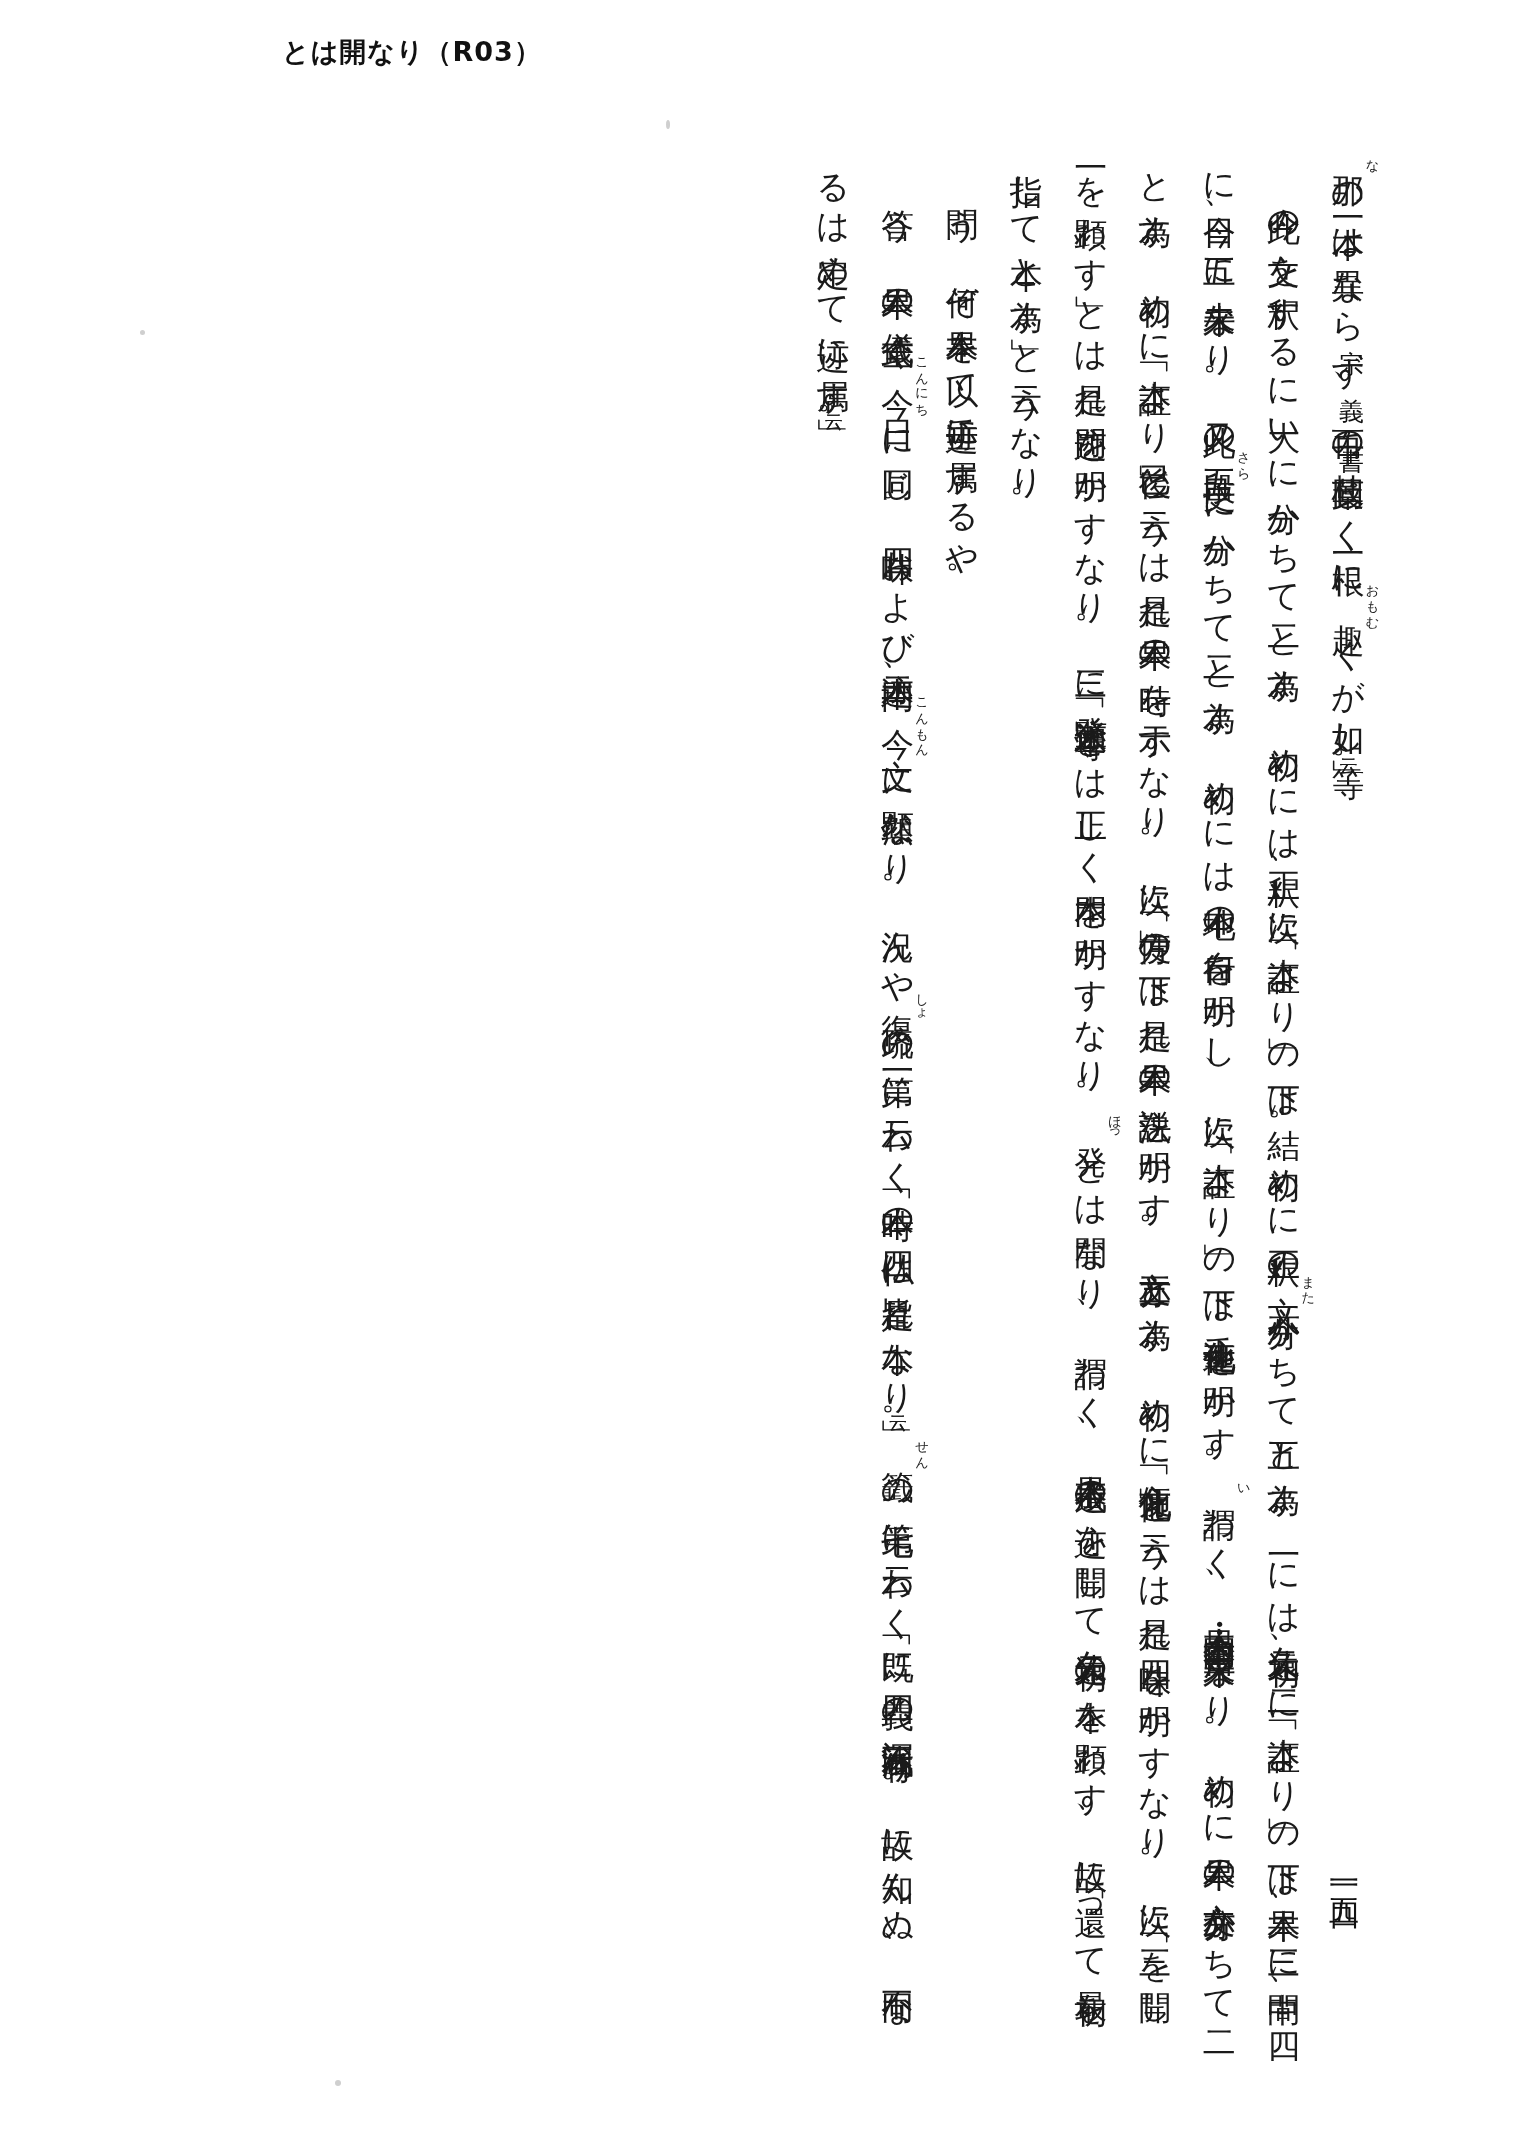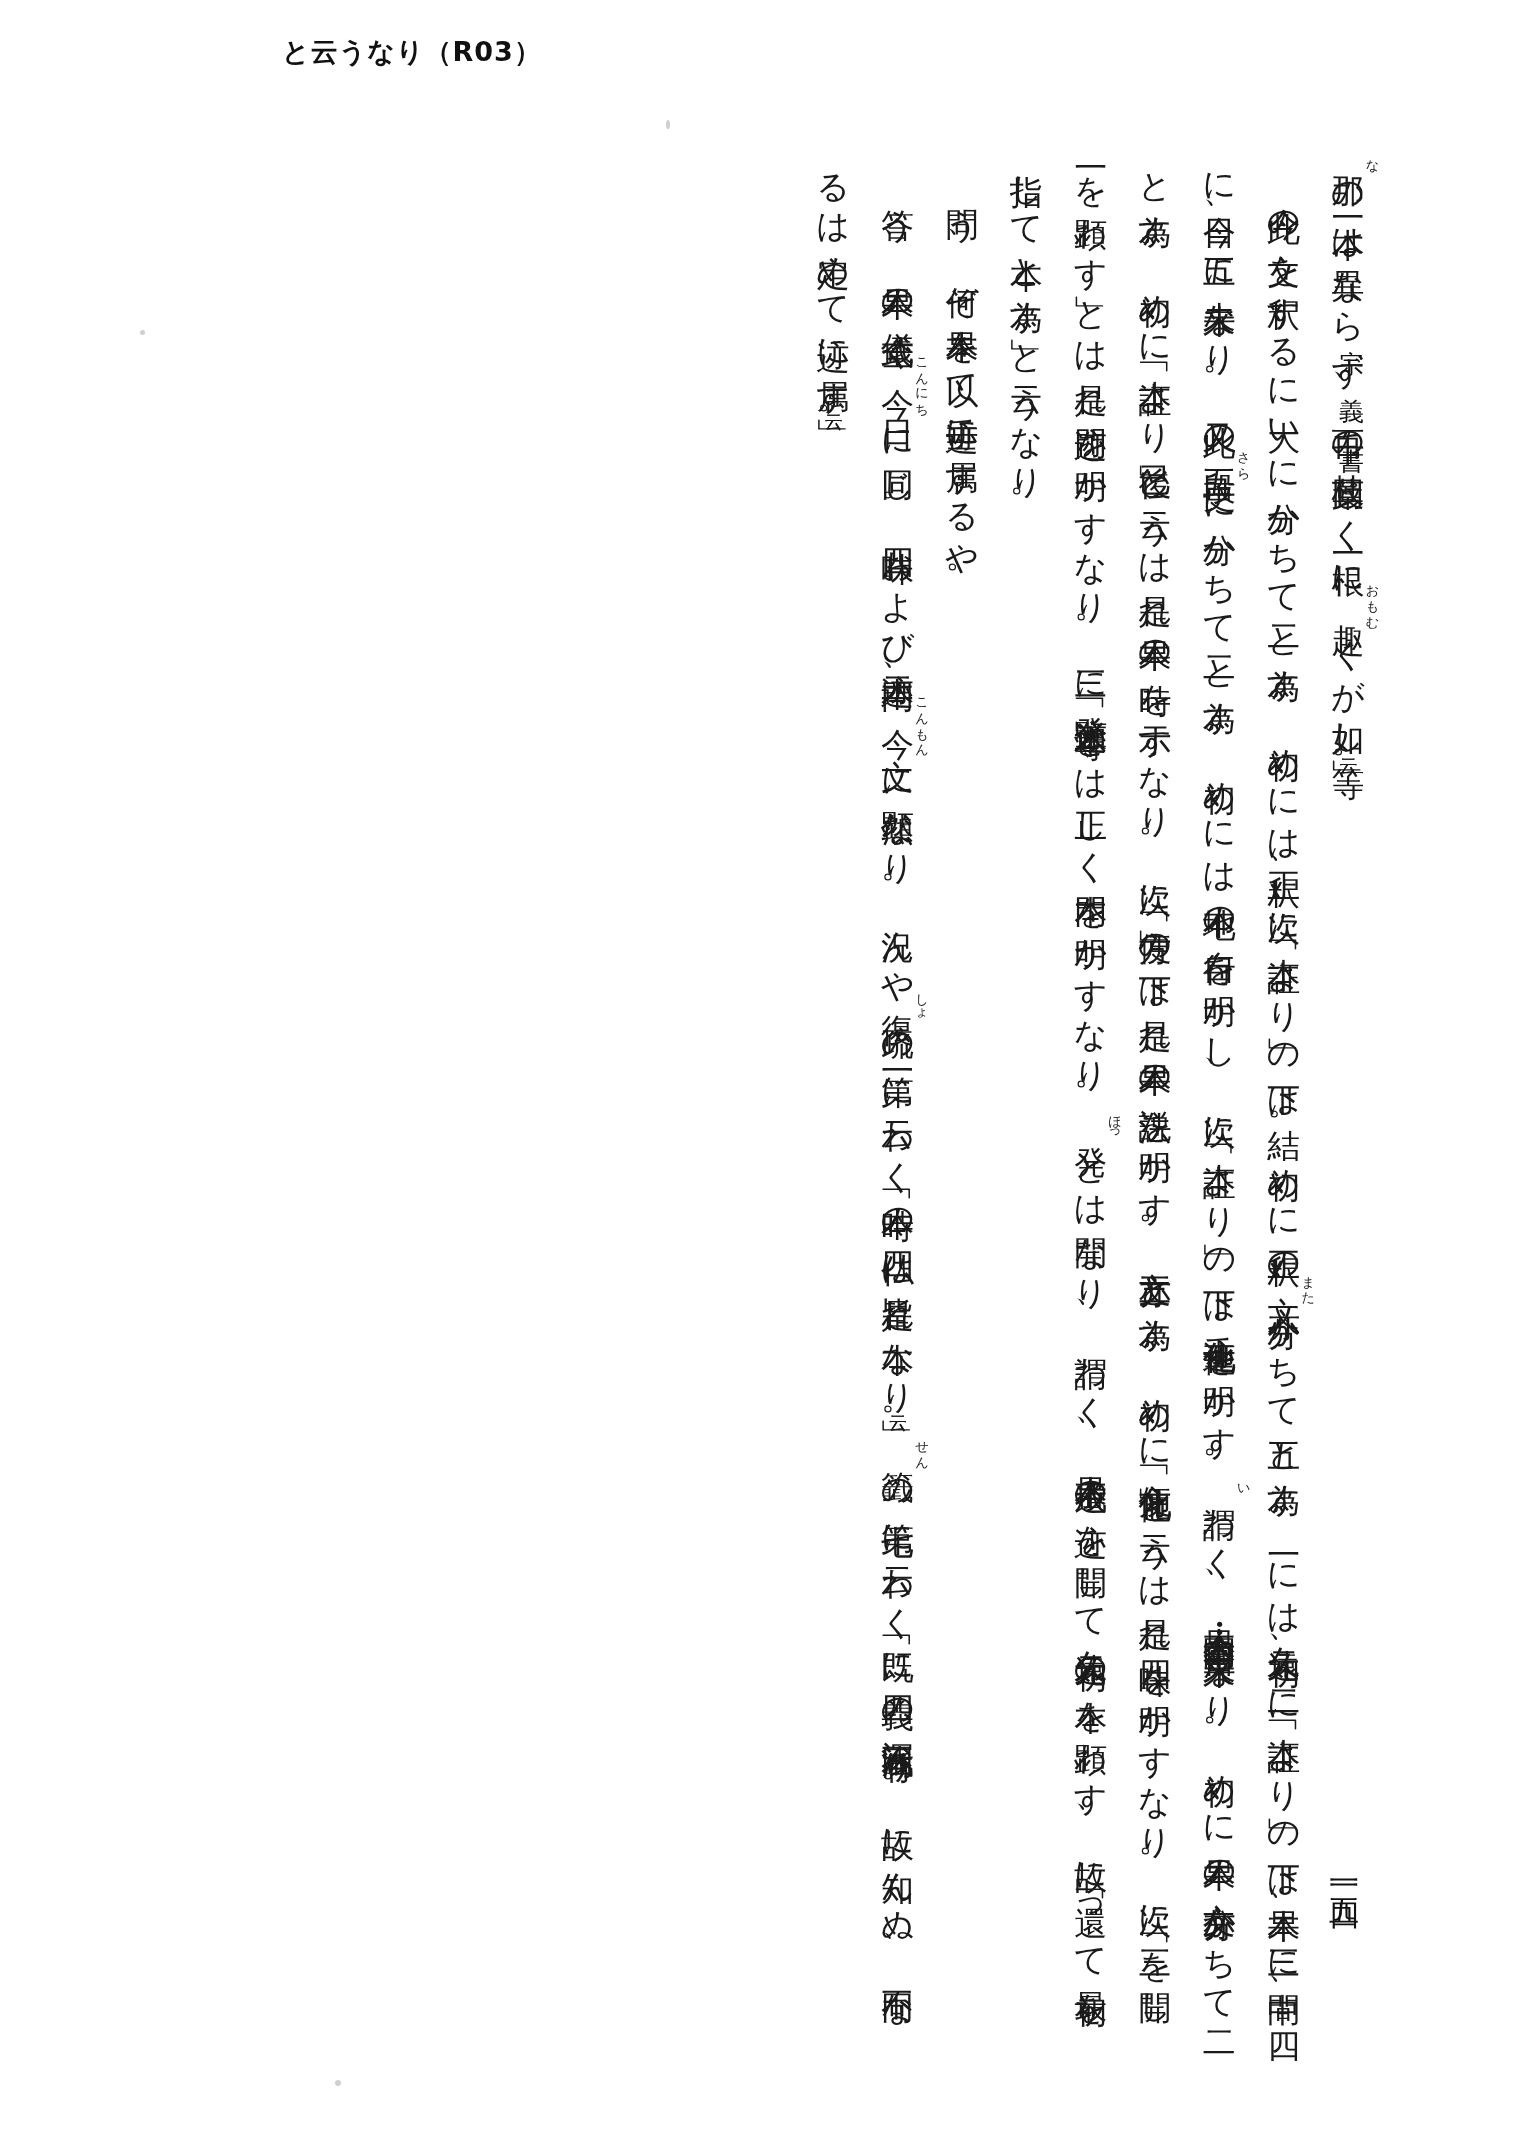--- a/index.html
+++ b/index.html
@@ -99,21 +99,21 @@
     border-radius: 50%;
   }
 </style>
 </head>
 <body>
 
 <div class="speck" style="left:140px;top:330px;width:5px;height:5px;"></div>
 <div class="speck" style="left:666px;top:120px;width:4px;height:9px;"></div>
 <div class="speck" style="left:335px;top:2080px;width:6px;height:6px;"></div>
 
-<div id="page-header">と云うなり（R03）</div>
+<div id="page-header">とは開なり（R03）</div>
 
 <div id="running-head">宗　義　書</div>
 
 <div id="folio">一一五四</div>
 
 <div id="vertical-body">
   <span class="para">
     <ruby>那<rt>な</rt></ruby>の一本は異ならず、百千の枝葉同じく一根に<ruby>趣<rt>おもむ</rt></ruby>くが如し」等<span class="small-note">云云</span>。
   </span>
   <span class="para indent">

